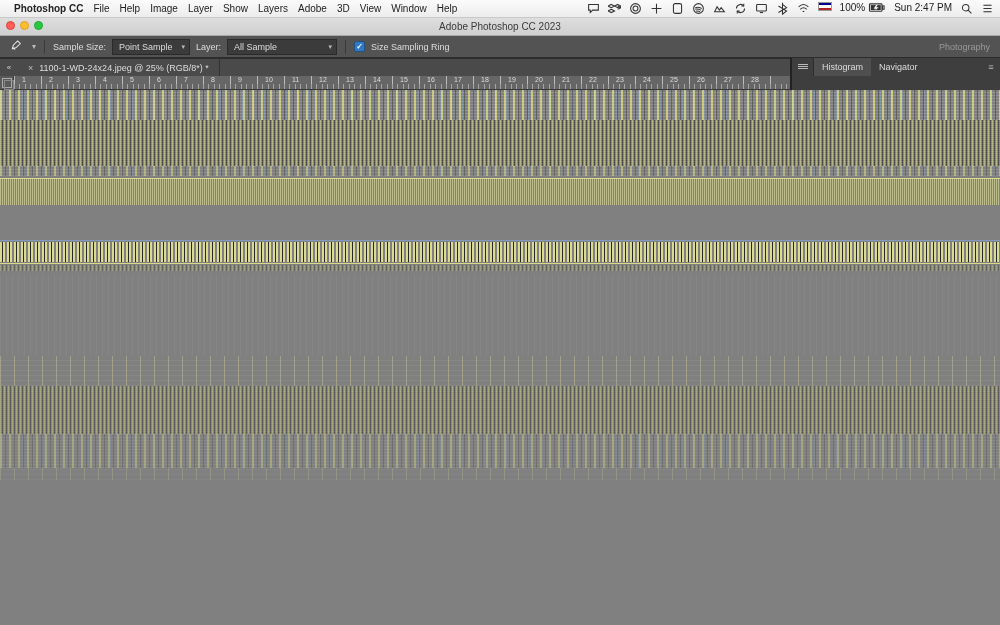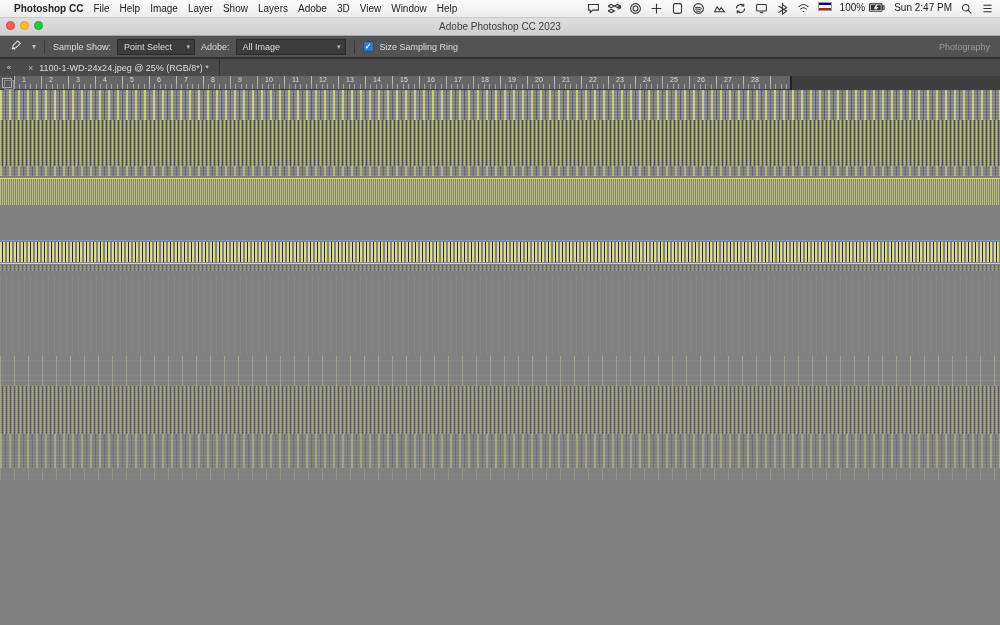--- a/index.html
+++ b/index.html
@@ -214,43 +214,53 @@
 </div>
 
 <div class="optbar">
   <div class="tool-ico">
     <svg viewBox="0 0 16 16">
         <path d="M13 3l-2-2-5 5-1 4 4-1 5-5z M5 8l3 3"></path>
       </svg>
   </div>
   <span class="opt-caret">▾</span>
   <span style="width:1px;height:14px;background:#3a3a3a;margin:0 2px"></span>
-  <span>Sample Show:</span>
+  <span>Sample Size:</span>
   <div class="dd" style="min-width:78px">
-    <span>Point Select</span>
+    <span>Point Sample</span>
     <span class="caret">▾</span>
   </div>
-  <span>Adobe:</span>
+  <span>Layer:</span>
   <div class="dd" style="min-width:110px">
-    <span>All Image</span>
+    <span>All Sample</span>
     <span class="caret">▾</span>
   </div>
   <span style="width:1px;height:14px;background:#3a3a3a;margin:0 2px"></span>
   <span class="chk">✓</span>
   <span>Size Sampling Ring</span>
   <span class="optbar-right">Photography</span>
 </div>
 
 <div class="docstrip">
   <div class="tabrow">
     <div class="collapse-arrow">«</div>
     <div class="doc-tab">
       <span class="x">×</span>
       <span>1100-1-WD-24x24.jpeg @ 25% (RGB/8*) *</span>
     </div>
+  </div>
+  <div class="panels-header">
+    <div class="panelbar-icon">
+        <div></div>
+      </div>
+    <div class="panel-tabs">
+      <div class="panel-tab active">Histogram</div>
+      <div class="panel-tab">Navigator</div>
+    </div>
+    <div class="panel-menu">≡</div>
   </div>
 </div>
 
 <div class="ruler-row">
   <div class="ruler-corner"></div>
   <div class="h-ruler" id="h-ruler">
     <div class="h-ticks"></div>
     <div class="h-ticks-minor"></div>
   <span class="tick-label" style="left: 6px;">1</span>
       <span class="tick-label" style="left: 33px;">2</span>

